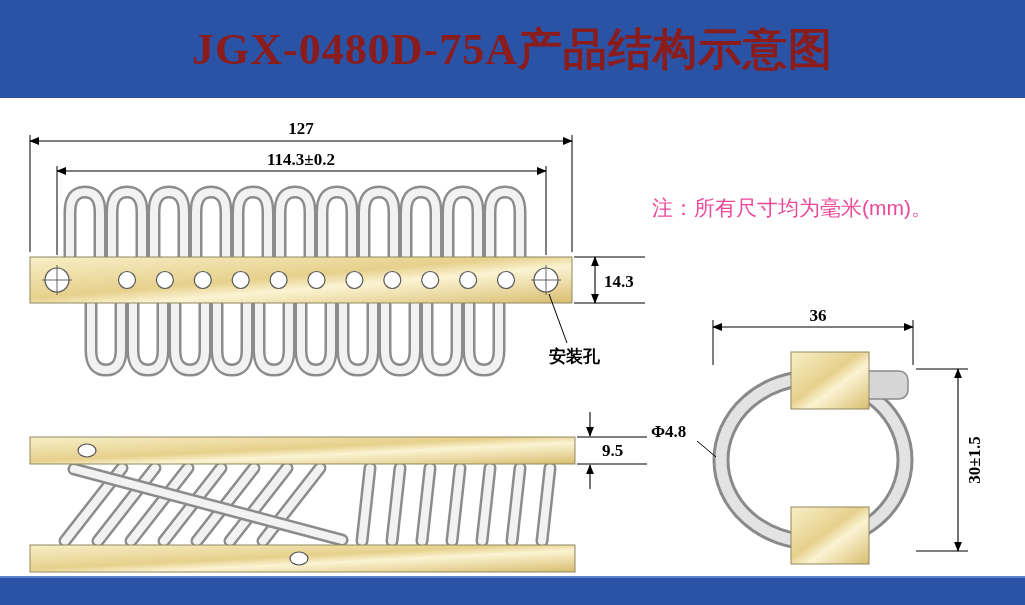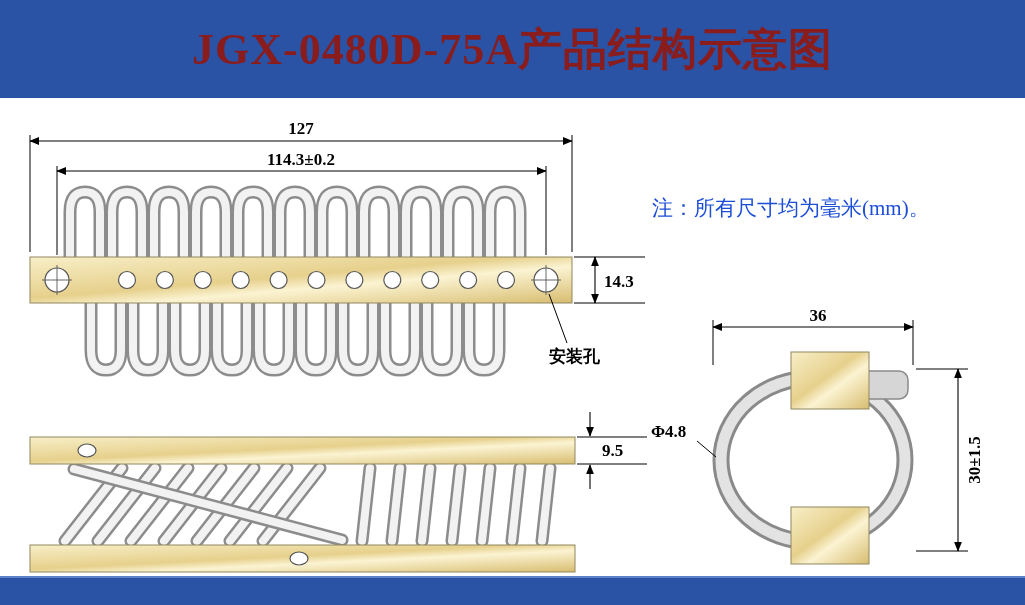--- a/index.html
+++ b/index.html
@@ -15,22 +15,22 @@
   .title{
     color:var(--title-color,#8a1c1c);
     font-size:44px;font-weight:bold;letter-spacing:1px;
     font-family:"Liberation Serif", serif;white-space:nowrap;
   }
   .footer{
     position:absolute;bottom:0;left:0;width:100%;height:27px;
     background:var(--header-bg,#2a52a5);border-top:2px solid #5b82c9;
   }
   .note{
-    position:absolute;left:652px;top:194px;font-size:21px;color:#1d4ed8;
-    font-family:Liberation Serif, serif;white-space:nowrap;
+    position:absolute;left:652px;top:194px;font-size:21px;color:#ec4899;
+    font-family:Liberation Sans, sans-serif;white-space:nowrap;
   }
   svg.canvas{position:absolute;left:0;top:0;}
   
   .gold{fill:url(#goldGrad);stroke:#8f875f;stroke-width:1;}
   .hole{fill:#ffffff;stroke:#555555;stroke-width:1.2;}
   .cross{stroke:#555555;stroke-width:0.9;fill:none;}
   .wire-o{stroke:#8c8c8c;stroke-width:13;fill:none;stroke-linecap:round;}
   .wire-i{stroke:#f2f2f2;stroke-width:8;fill:none;stroke-linecap:round;}
   .ring-o{fill:none;stroke:#8a8a8a;stroke-width:17;}
   .ring-i{fill:none;stroke:#e3e3e3;stroke-width:11;}

